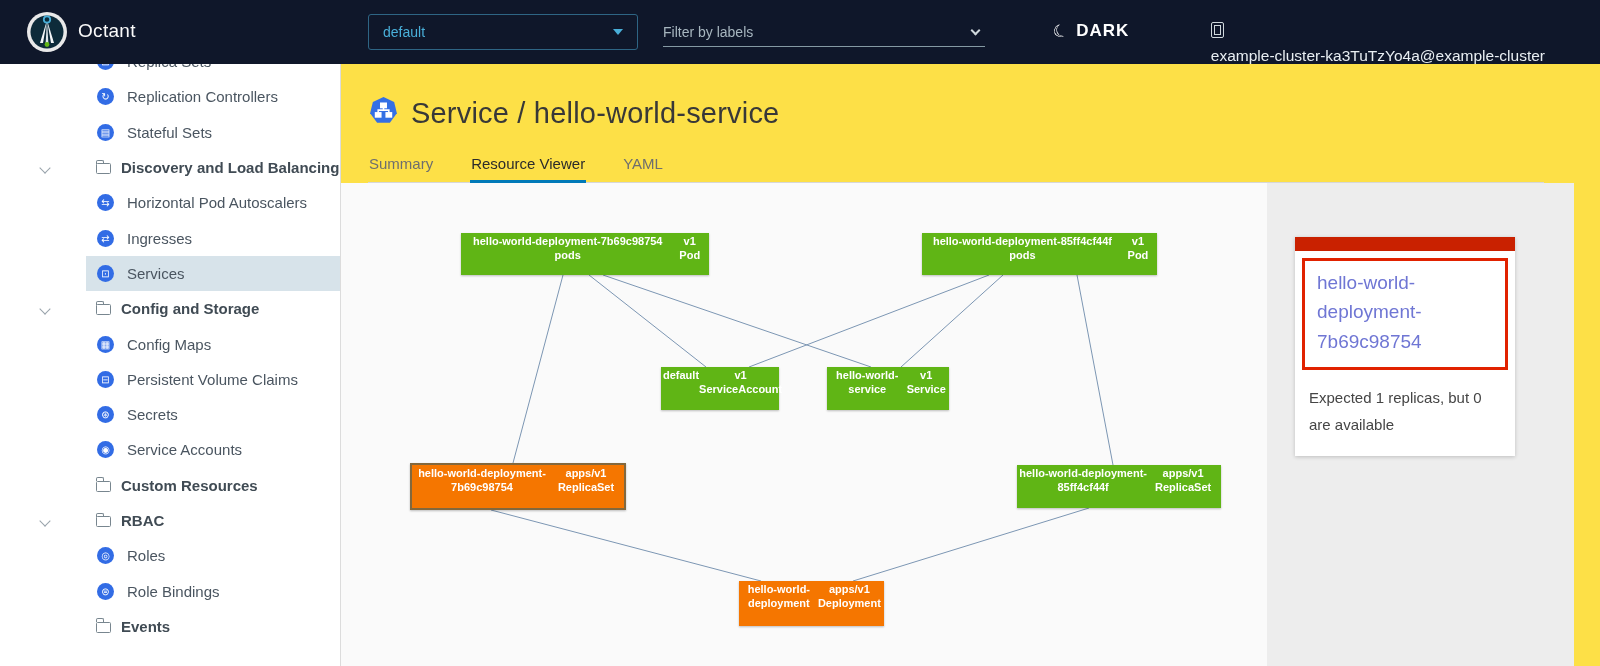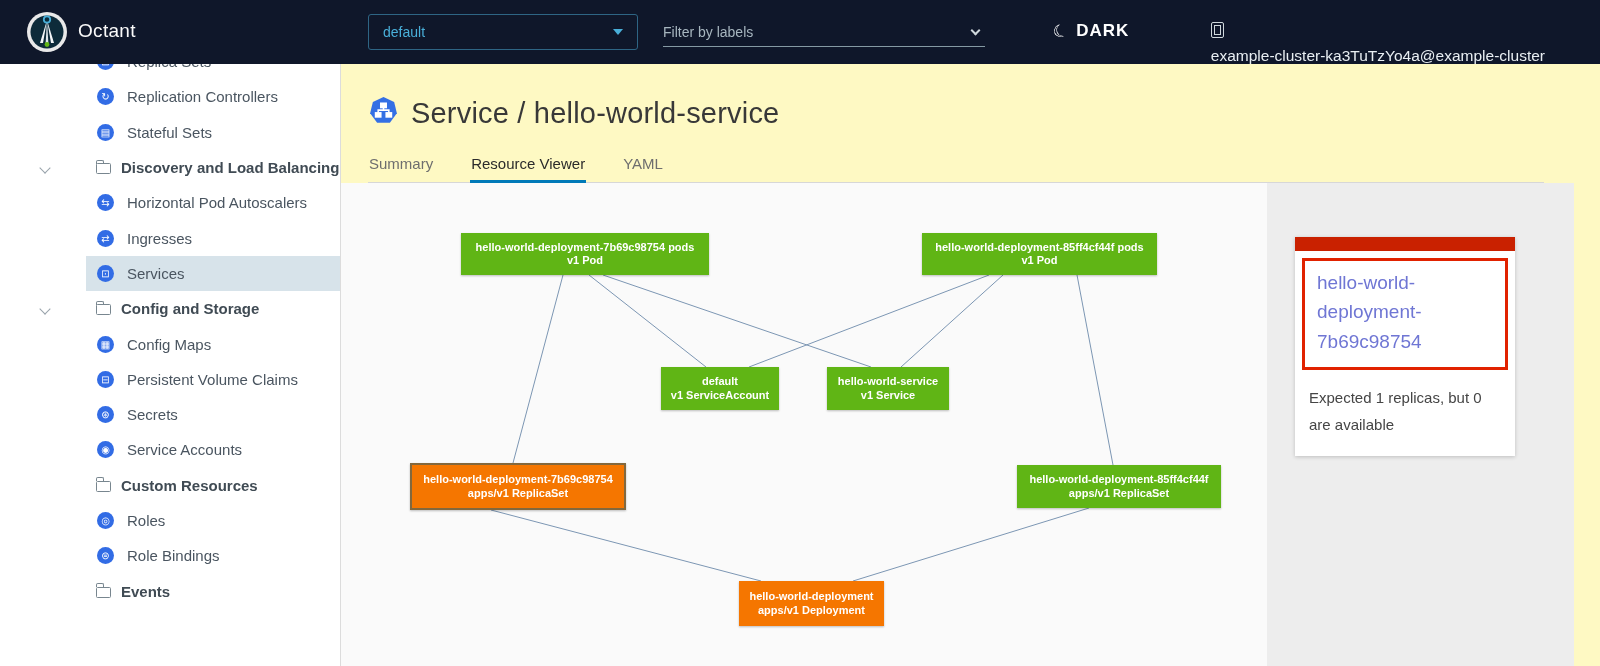--- a/index.html
+++ b/index.html
@@ -45,34 +45,34 @@
   .srow .fchev { position:absolute; left:41px; top:14px; width:8px; height:8px;
           border-right:1.7px solid #98a3ab; border-bottom:1.7px solid #98a3ab; transform:rotate(45deg); }
   .kicon { width:17px; height:17px; border-radius:50%; background:#326ce5; color:#fff;
            font-size:10px; line-height:17px; text-align:center; flex-shrink:0; }
   .folder-icon { position:relative; width:15px; height:11px; border:1.5px solid #78868f;
            border-radius:1.5px; flex-shrink:0; margin-top:2px; }
   .folder-icon::before { content:''; position:absolute; left:-1.5px; top:-4.5px; width:6px; height:3px;
            border:1.5px solid #78868f; border-bottom:none; border-radius:2px 2px 0 0; }
 
   
-  .content { position:absolute; left:341px; top:64px; width:1259px; height:602px; background:#fef9c3; }
+  .content { position:absolute; left:341px; top:64px; width:1259px; height:602px; background:#fde047; }
   .title-row { position:absolute; left:27px; top:32px; display:flex; align-items:center; gap:12px; }
   .page-title { font-size:29px; font-weight:400; color:#383838; letter-spacing:.2px; }
   .tabs { position:absolute; left:27px; top:89px; width:1176px; height:30px;
           border-bottom:1px solid #d7d7d7; display:flex; gap:36px; }
   .tab { position:relative; font-size:15px; color:#6e6e6e; cursor:pointer; padding:2px 1px 0; }
   .tab.active { color:#2b2b2b; }
   .tab.active::after { content:''; position:absolute; left:0; right:0; bottom:-1px; height:3px;
           background:#0079b8; }
 
   
   .viewer { position:absolute; left:0; top:119px; width:926px; height:483px; background:#fafafa; }
   .edges { position:absolute; left:0; top:0; }
-  .node { position:absolute; display:flex; flex-direction:column; justify-content:center;
+  .node { position:absolute; display:flex; flex-direction:row; justify-content:space-between;
           text-align:center; color:#fff; font-size:11px; font-weight:bold; line-height:13.5px;
           box-shadow:0 1px 2px rgba(0,0,0,.25); cursor:pointer; padding:2px; }
   .node.green { background:#60b515; }
   .node.orange { background:#f57600; }
   .node.selected-node { border:2px solid #83683d; }
 
   
   .sidepanel { position:absolute; left:926px; top:119px; width:307px; height:483px; background:#ededed; }
   .card { position:absolute; left:28px; top:54px; width:220px; background:#fff;
           box-shadow:0 1px 4px rgba(0,0,0,.2); }
@@ -167,20 +167,25 @@
       <span class="kicon">⊛</span>
       <span class="slabel">Secrets</span>
     </div>
     <div class="srow item">
       <span class="kicon">◉</span>
       <span class="slabel">Service Accounts</span>
     </div>
     <div class="srow folder">
       <i class="folder-icon"></i>
       <span class="slabel">Custom Resources</span>
+    </div>
+    <div class="srow folder">
+      <i class="fchev"></i>
+      <i class="folder-icon"></i>
+      <span class="slabel">RBAC</span>
     </div>
     <div class="srow item">
       <span class="kicon">◎</span>
       <span class="slabel">Roles</span>
     </div>
     <div class="srow item">
       <span class="kicon">⊜</span>
       <span class="slabel">Role Bindings</span>
     </div>
     <div class="srow folder">

